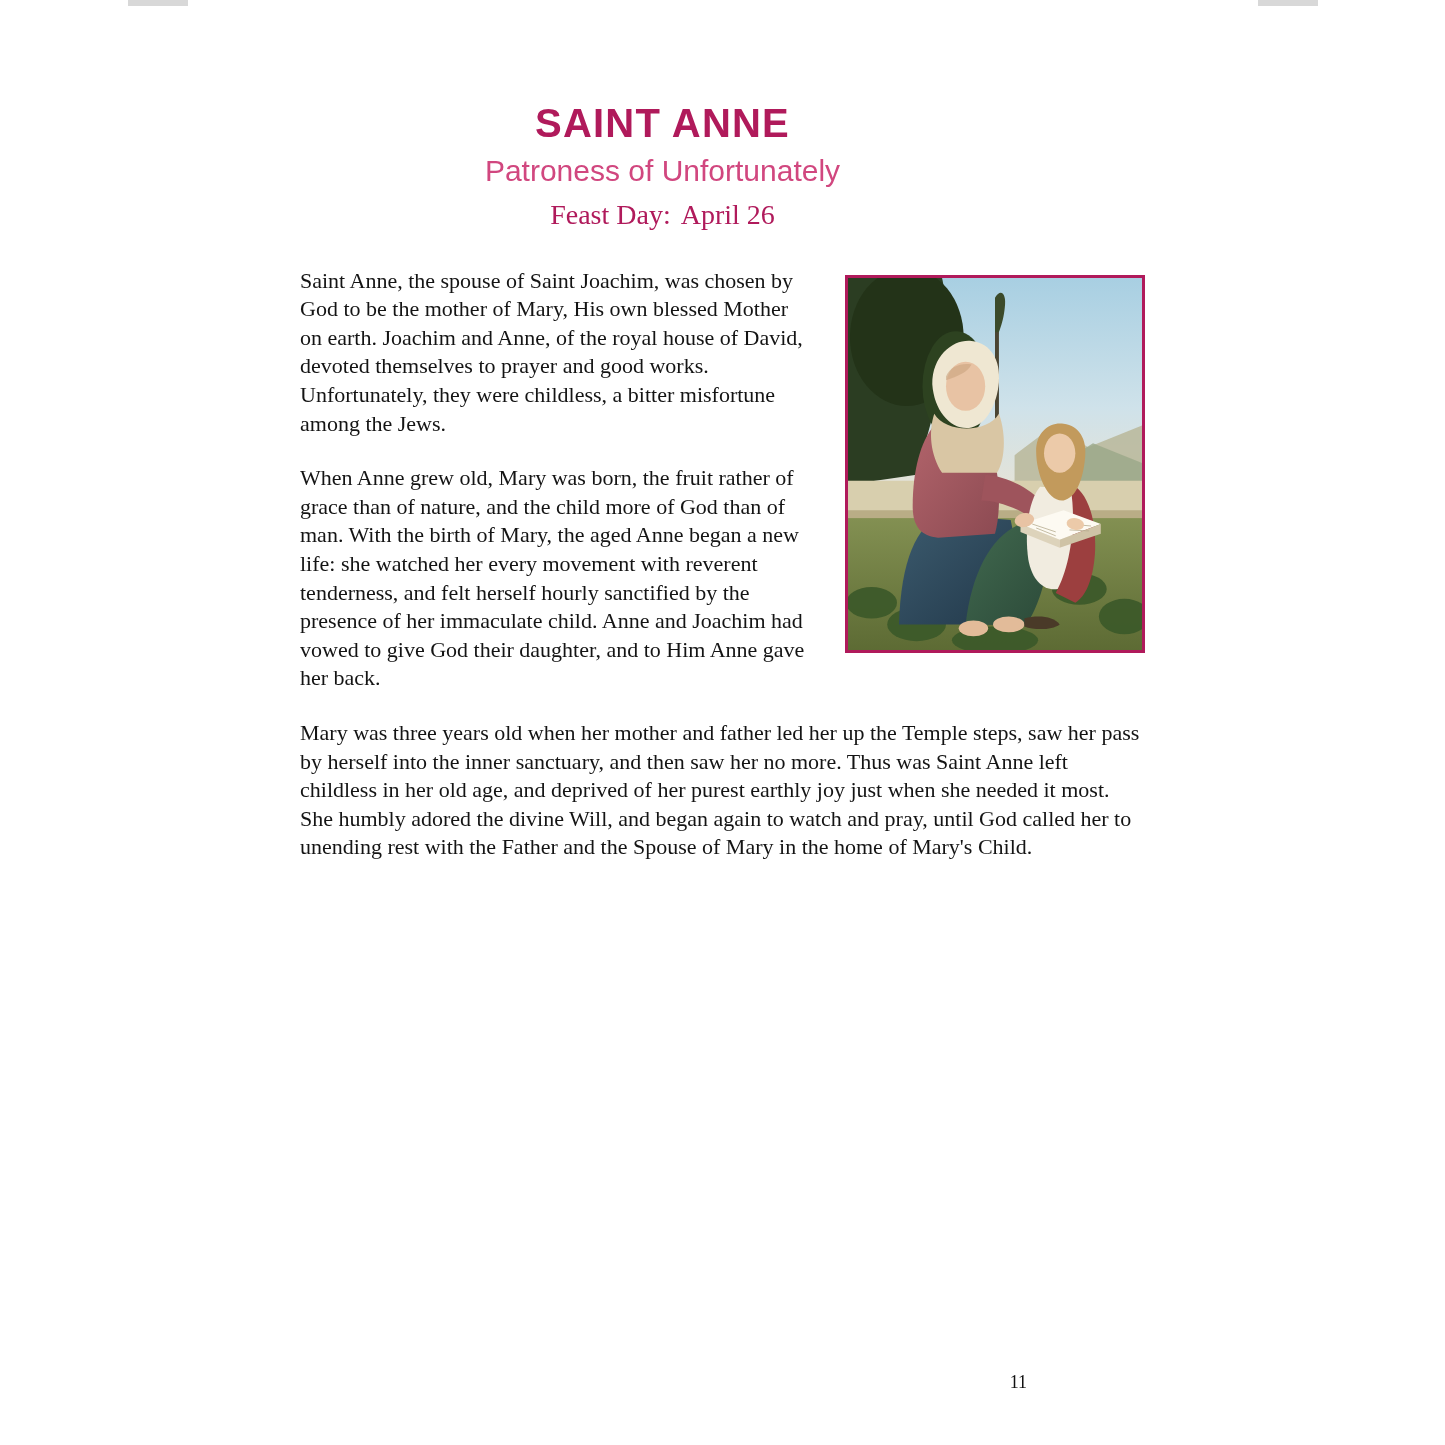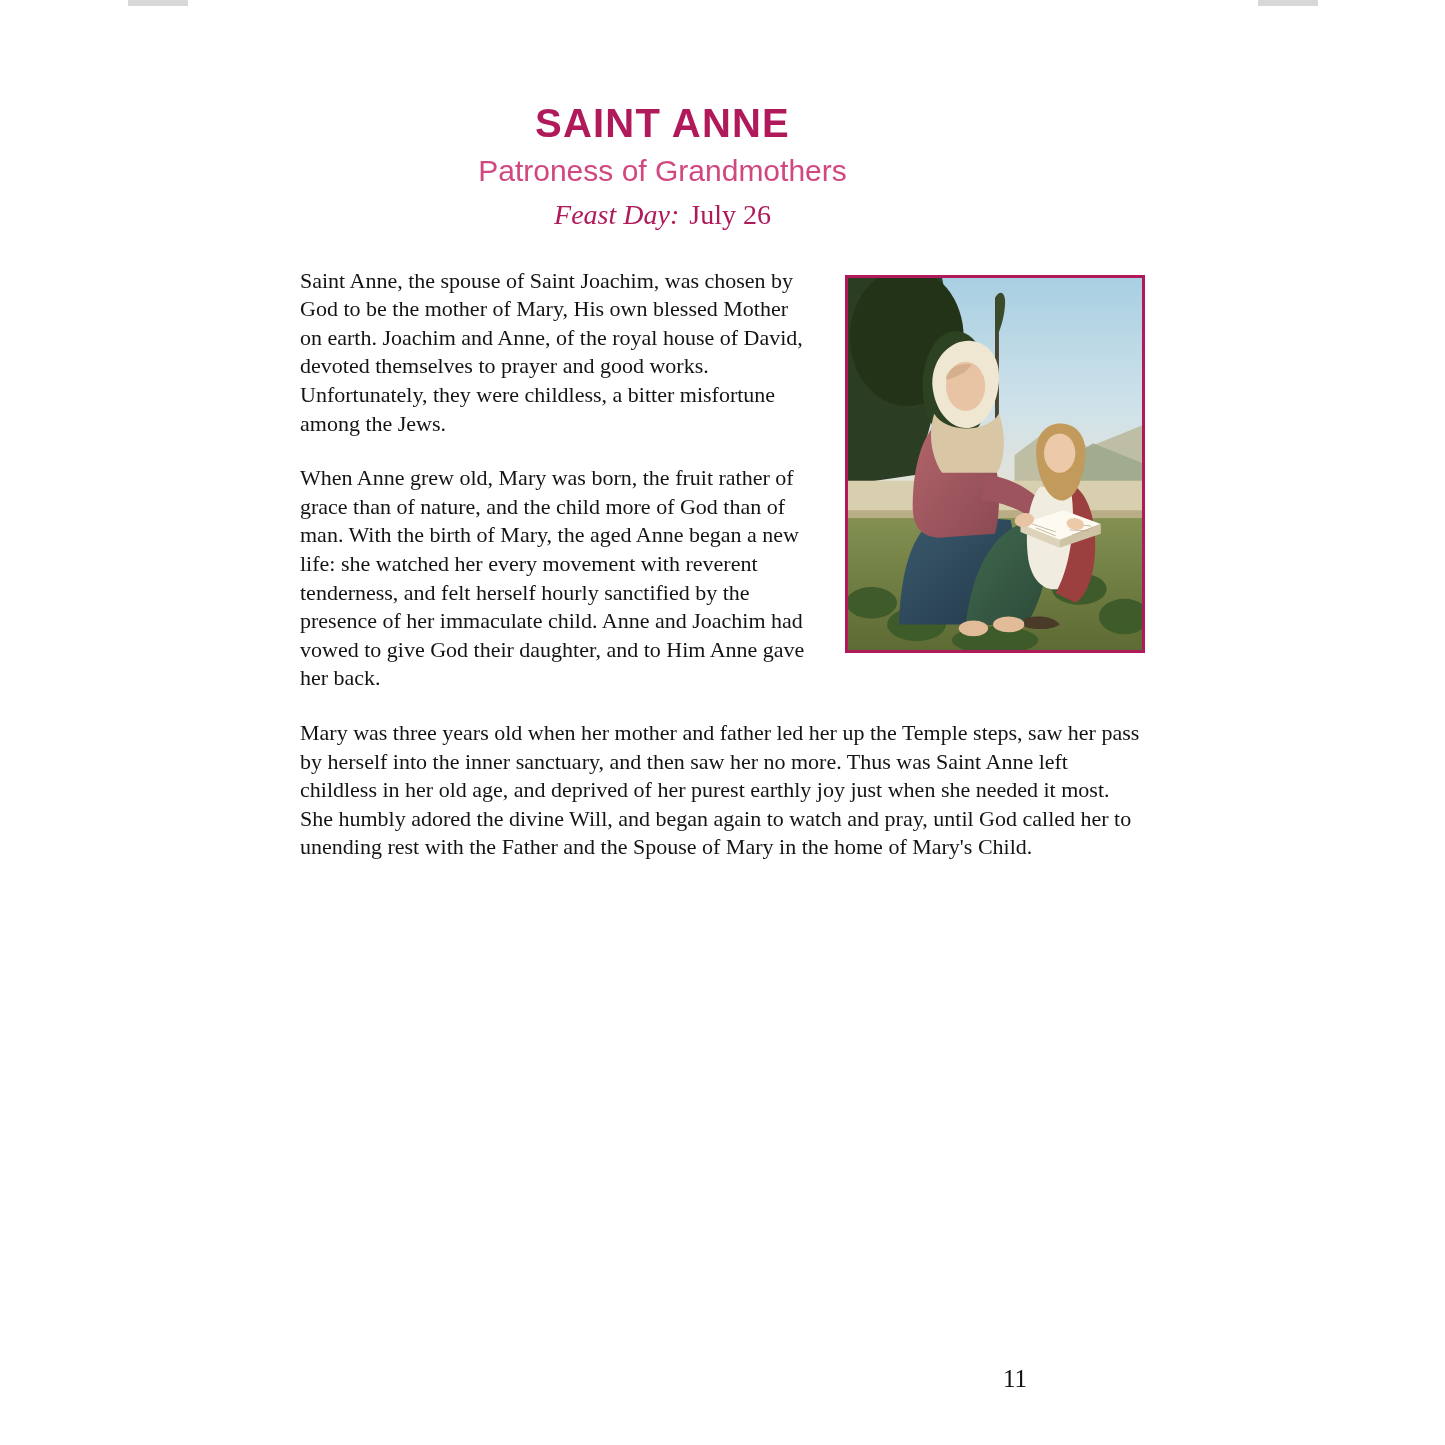--- a/index.html
+++ b/index.html
@@ -53,21 +53,20 @@
     margin: 8px 0 0 0;
     line-height: 1.15;
   }
   .feast-line {
     font-size: 28px;
     color: #b01a5b;
     margin: 10px 0 0 0;
     line-height: 1.15;
   }
   .feast-label {
-    font-style: italic;
   }
   .feast-date {
     font-style: normal;
     padding-left: 10px;
   }
 
   .content {
     position: relative;
     margin: 36px 300px 0 300px;
     width: 845px;
@@ -103,37 +102,37 @@
     margin: 0 0 26px 0;
     text-align: left;
     hyphens: none;
   }
   p.body-text:last-child { margin-bottom: 8px; }
 
   .page-number {
     position: absolute;
     right: 298px;
     bottom: 52px;
-    font-size: 25px;
+    font-size: 18px;
     color: #111111;
   }
 </style>
 </head>
 <body>
 
 <div class="crop-mark left"></div>
 <div class="crop-mark right"></div>
 
 <div class="page">
 
   <div class="header">
     <h1 class="saint-title">SAINT ANNE</h1>
-    <div class="saint-subtitle">Patroness of Grandmothers</div>
+    <div class="saint-subtitle">Patroness of Unfortunately</div>
     <div class="feast-line">
-      <span class="feast-label">Feast Day:</span><span class="feast-date">July 26</span>
+      <span class="feast-label">Feast Day:</span><span class="feast-date">April 26</span>
     </div>
   </div>
 
   <div class="content">
 
     <div class="figure">
       <div class="figure-frame">
         <svg class="illus" viewBox="0 0 300 378" preserveAspectRatio="none">
           <defs>
             <linearGradient id="sky" x1="0" y1="0" x2="0" y2="1">

